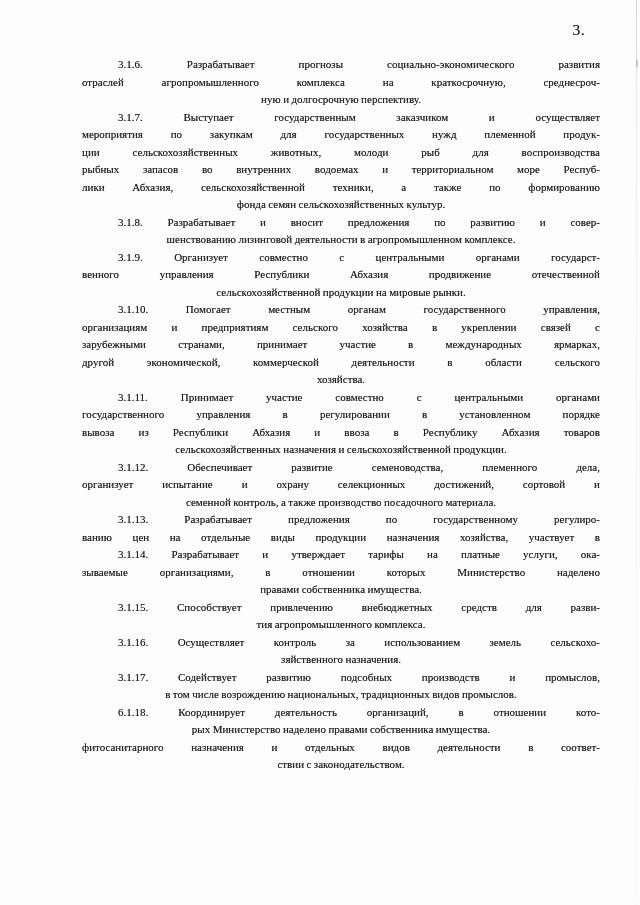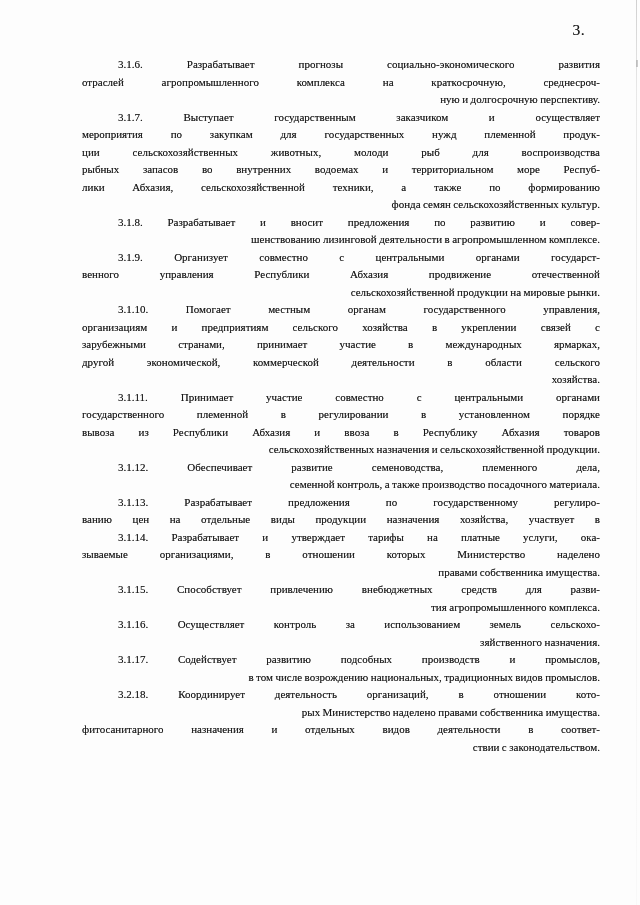--- a/index.html
+++ b/index.html
@@ -34,21 +34,21 @@
     width: 518px;
     font-size: 11px;
     line-height: 17.5px;
     word-spacing: -0.3px;
     text-shadow: 0 0 0.3px rgba(0,0,0,0.55);
   }
   .para {
     margin: 0;
   }
   .line {
-    text-align: right;
+    text-align: center;
   }
   .line.just {
     text-align: justify;
     text-align-last: justify;
   }
   .line.first {
     text-indent: 36px;
   }
   .para-num {
     white-space: nowrap;
@@ -103,26 +103,27 @@
       </div>
       <div class="para">
         <div class="line first just"><span class="para-num">3.1.10.</span> Помогает местным органам государственного управления,</div>
         <div class="line just">организациям и предприятиям сельского хозяйства в укреплении связей с</div>
         <div class="line just">зарубежными странами, принимает участие в международных ярмарках,</div>
         <div class="line just">другой экономической, коммерческой деятельности в области сельского</div>
         <div class="line">хозяйства.</div>
       </div>
       <div class="para">
         <div class="line first just"><span class="para-num">3.1.11.</span> Принимает участие совместно с центральными органами</div>
-        <div class="line just">государственного племенной в регулировании в установленном порядке</div>
+        <div class="line just">государственного управления в регулировании в установленном порядке</div>
         <div class="line just">вывоза из Республики Абхазия и ввоза в Республику Абхазия товаров</div>
         <div class="line">сельскохозяйственных назначения и сельскохозяйственной продукции.</div>
       </div>
       <div class="para">
         <div class="line first just"><span class="para-num">3.1.12.</span> Обеспечивает развитие семеноводства, племенного дела,</div>
+        <div class="line just">организует испытание и охрану селекционных достижений, сортовой и</div>
         <div class="line">семенной контроль, а также производство посадочного материала.</div>
       </div>
       <div class="para">
         <div class="line first just"><span class="para-num">3.1.13.</span> Разрабатывает предложения по государственному регулиро-</div>
         <div class="line just">ванию цен на отдельные виды продукции назначения хозяйства, участвует в</div>
       </div>
       <div class="para">
         <div class="line first just"><span class="para-num">3.1.14.</span> Разрабатывает и утверждает тарифы на платные услуги, ока-</div>
         <div class="line just">зываемые организациями, в отношении которых Министерство наделено</div>
         <div class="line">правами собственника имущества.</div>
@@ -133,21 +134,21 @@
       </div>
       <div class="para">
         <div class="line first just"><span class="para-num">3.1.16.</span> Осуществляет контроль за использованием земель сельскохо-</div>
         <div class="line">зяйственного назначения.</div>
       </div>
       <div class="para">
         <div class="line first just"><span class="para-num">3.1.17.</span> Содействует развитию подсобных производств и промыслов,</div>
         <div class="line">в том числе возрождению национальных, традиционных видов промыслов.</div>
       </div>
       <div class="para">
-        <div class="line first just"><span class="para-num">3.2.18.</span> Координирует деятельность организаций, в отношении кото-</div>
+        <div class="line first just"><span class="para-num">6.1.18.</span> Координирует деятельность организаций, в отношении кото-</div>
         <div class="line">рых Министерство наделено правами собственника имущества.</div>
       </div>
       <div class="para">
         <div class="line just">фитосанитарного назначения и отдельных видов деятельности в соответ-</div>
         <div class="line">ствии с законодательством.</div>
       </div>
     </div>
 
   <div class="scan-edge"></div>
   <div class="scan-tick"></div>

